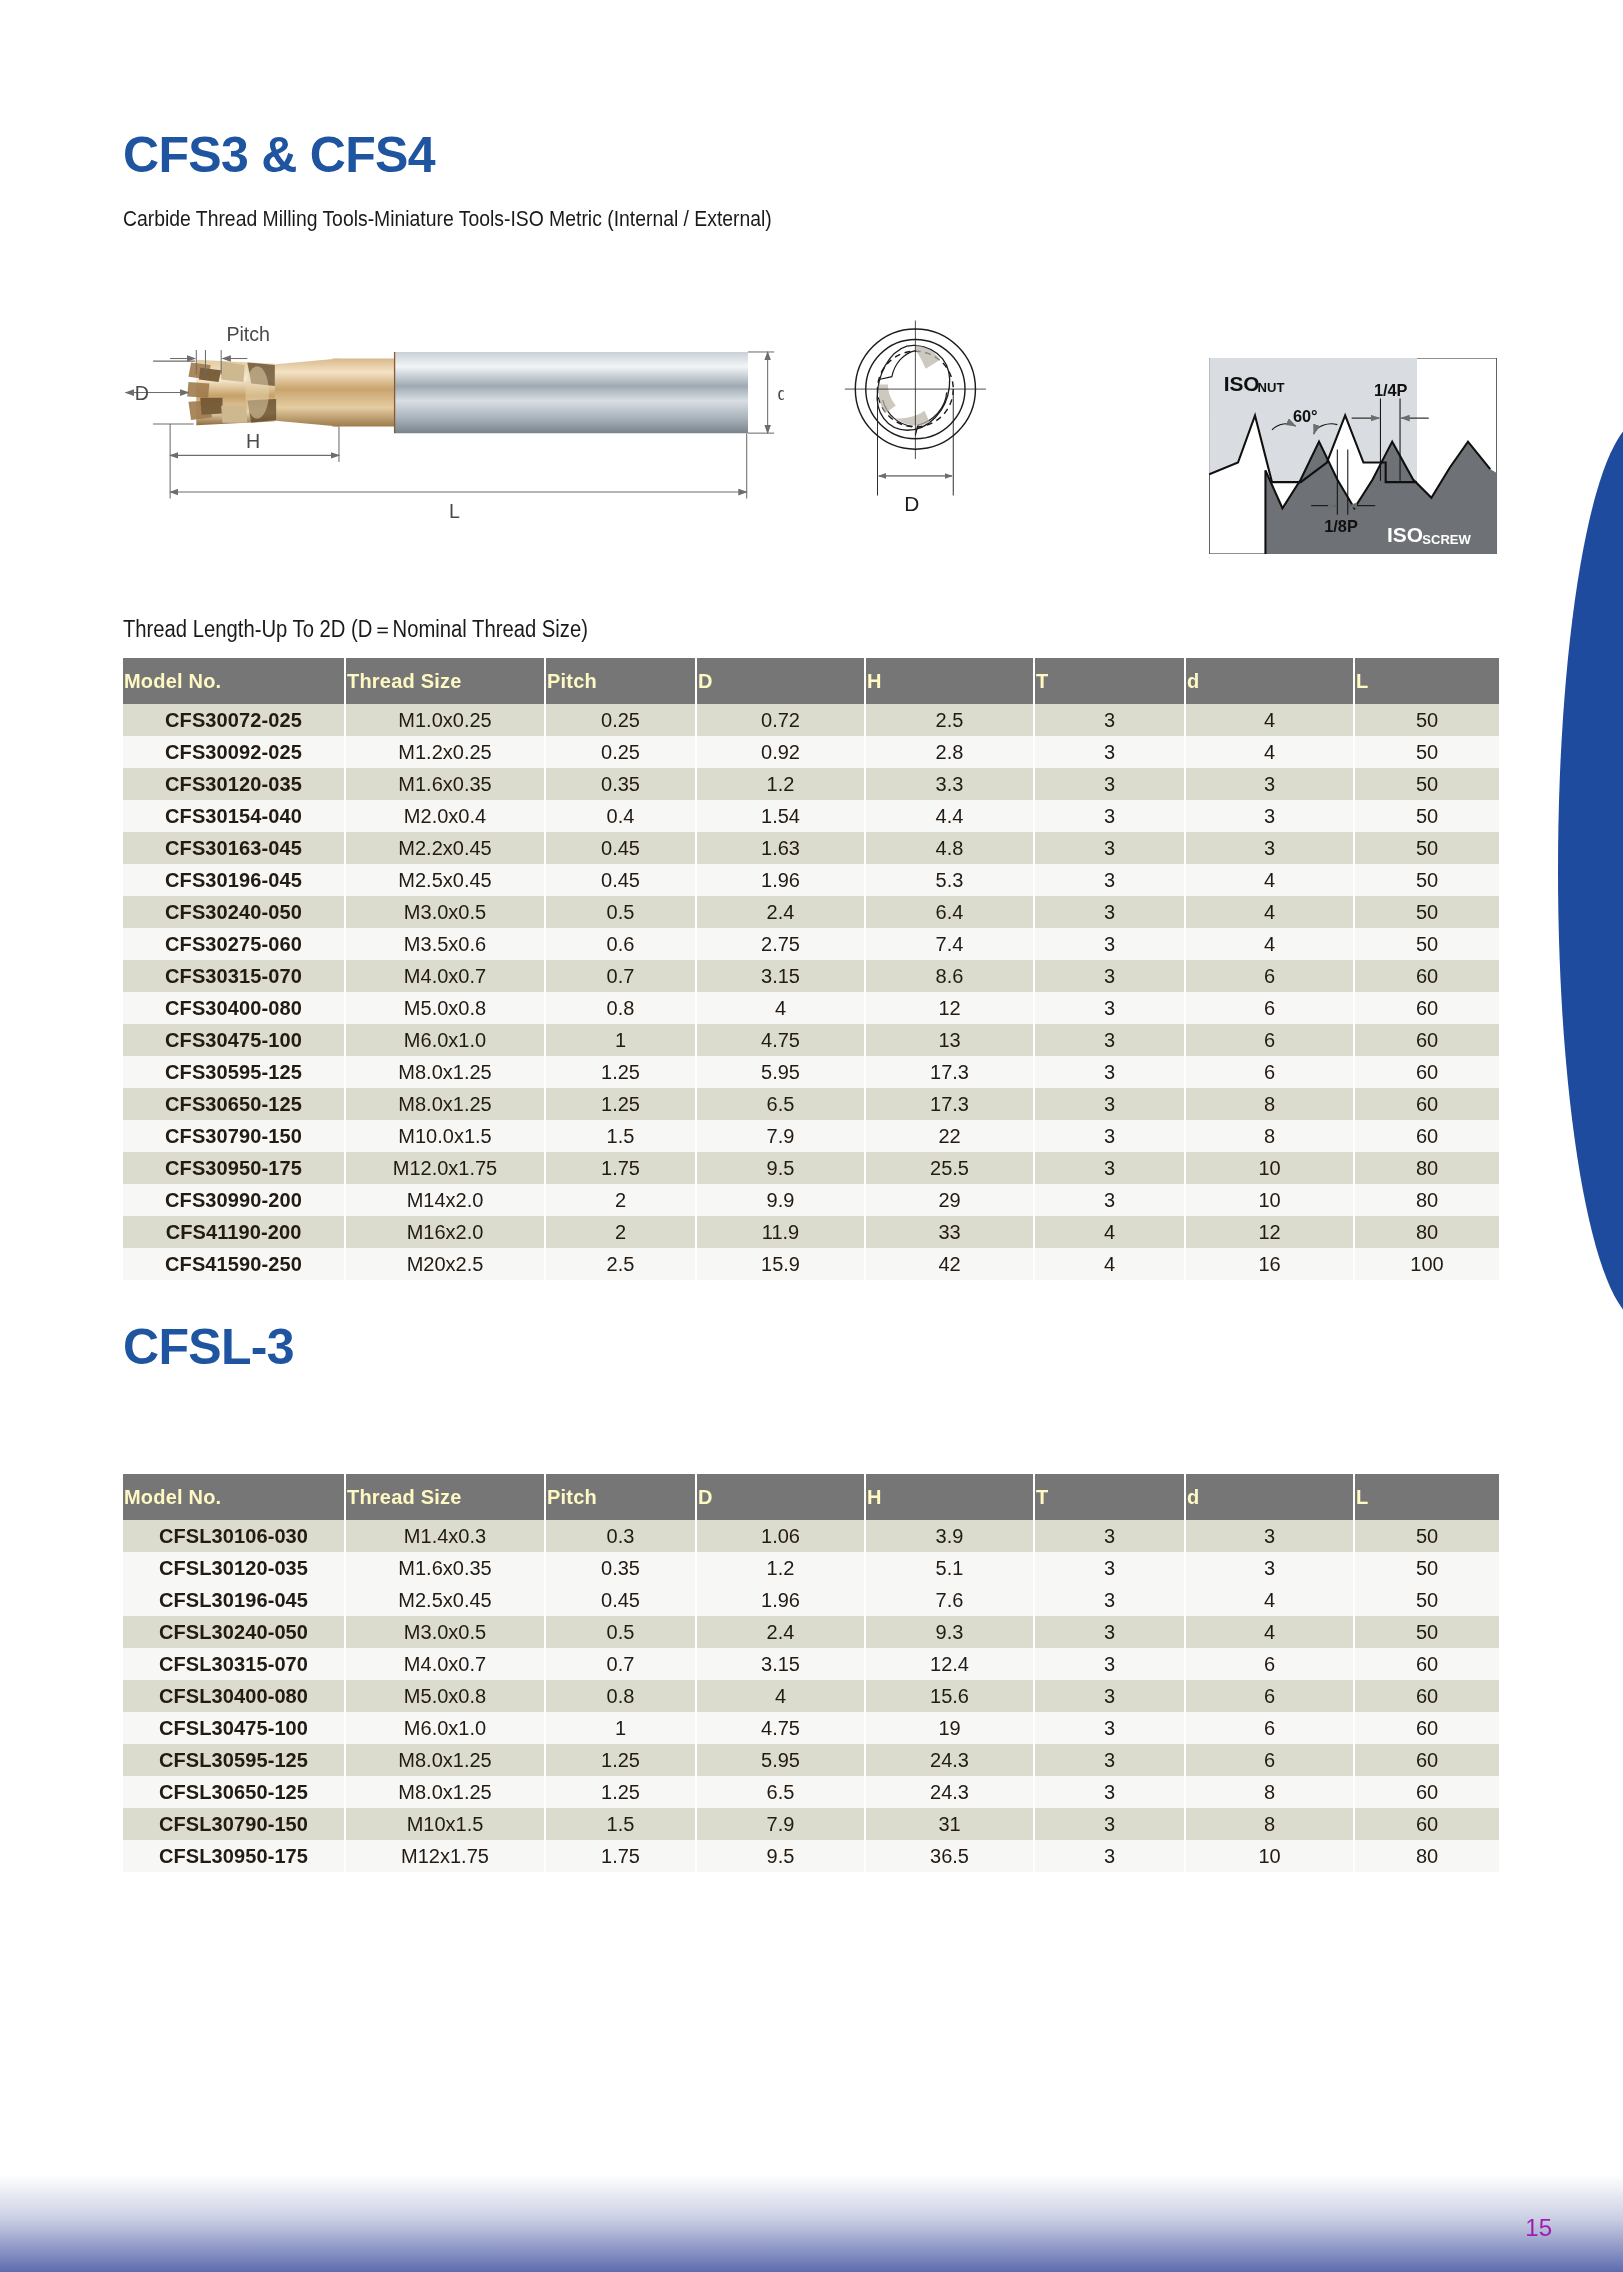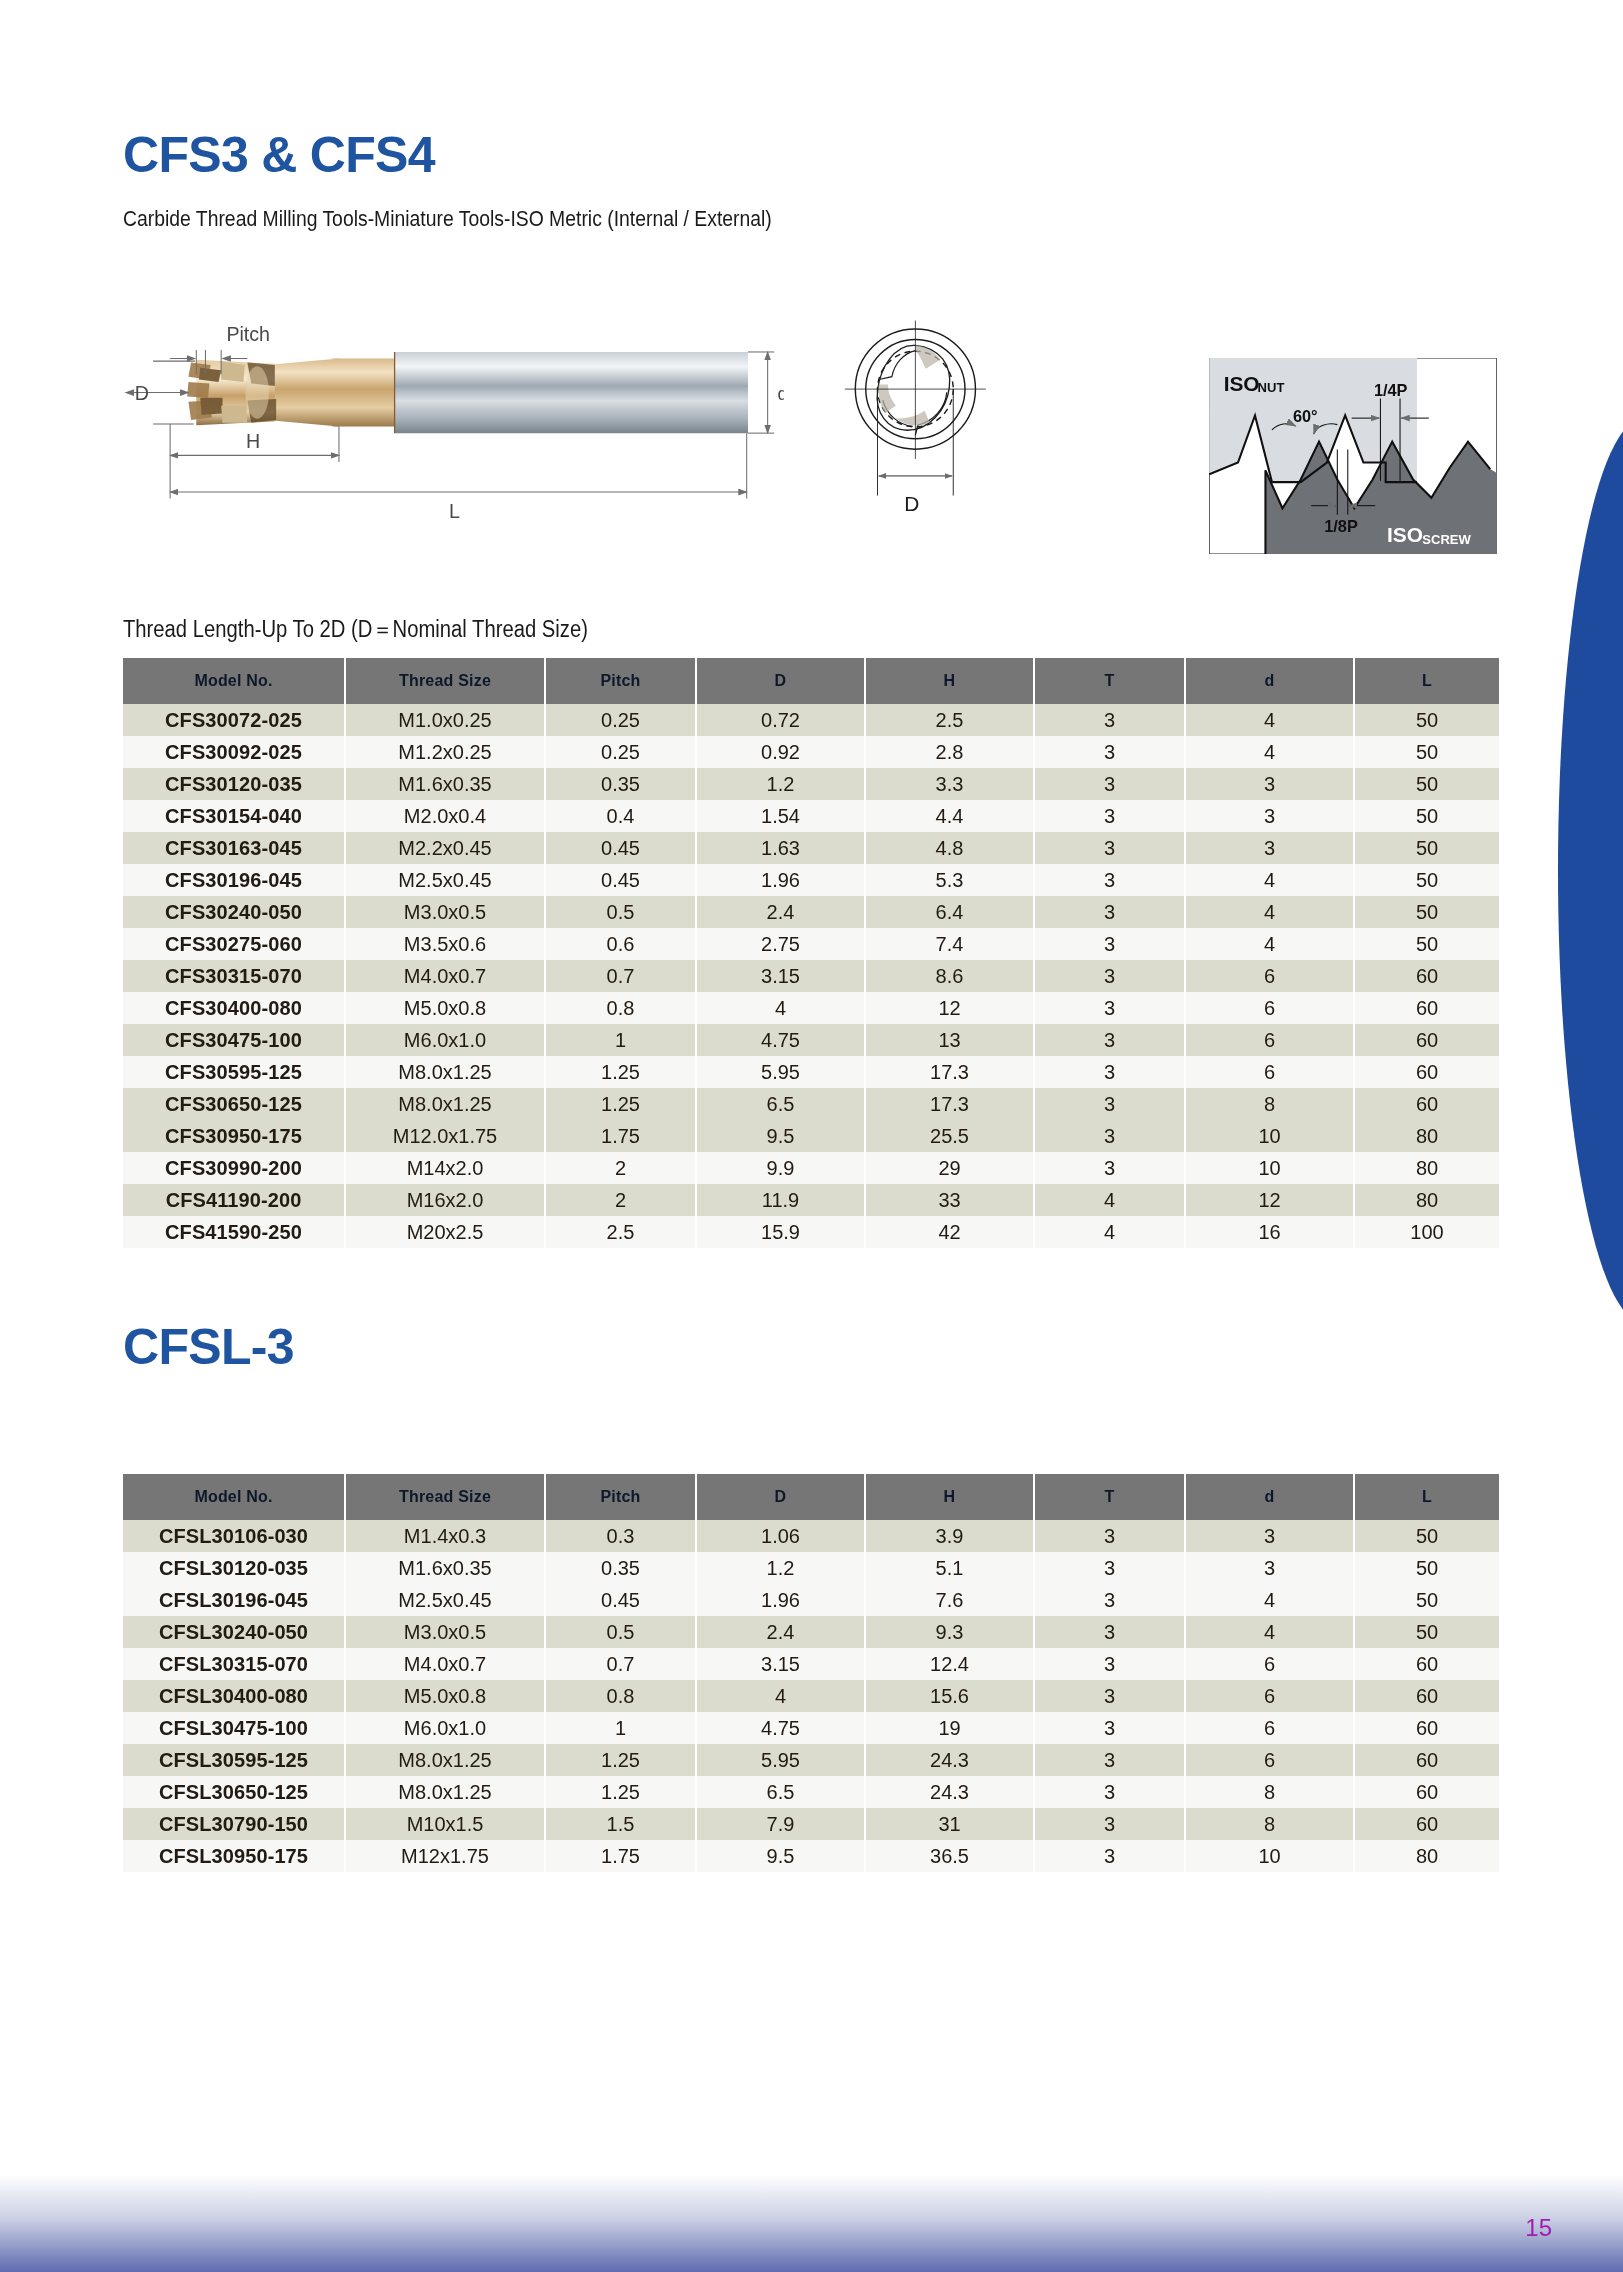--- a/index.html
+++ b/index.html
@@ -71,26 +71,26 @@
 
   
   table.spec{
     border-collapse:collapse;
     width:1374px;
     table-layout:fixed;
     font-size:19.6px;
   }
   table.spec th{
     background:#767676;
-    color:#0f172a;
+    color:#fef9c3;
     font-weight:bold;
-    font-size:16px;
+    font-size:20px;
     height:44px;
     border-right:2px solid #ffffff;
-    text-align:center;
+    text-align:left;
     vertical-align:middle;
     letter-spacing:0.2px;
   }
   table.spec th:last-child{border-right:none;}
   table.spec td{
     height:30px;
     text-align:center;
     vertical-align:middle;
     color:#231a12;
     border-right:2px solid #ffffff;
@@ -458,20 +458,30 @@
           <tr class="odd">
             <td class="model">CFS30650-125</td>
             <td>M8.0x1.25</td>
             <td>1.25</td>
             <td>6.5</td>
             <td>17.3</td>
             <td>3</td>
             <td>8</td>
             <td>60</td>
           </tr>
+          <tr class="even">
+            <td class="model">CFS30790-150</td>
+            <td>M10.0x1.5</td>
+            <td>1.5</td>
+            <td>7.9</td>
+            <td>22</td>
+            <td>3</td>
+            <td>8</td>
+            <td>60</td>
+          </tr>
           <tr class="odd">
             <td class="model">CFS30950-175</td>
             <td>M12.0x1.75</td>
             <td>1.75</td>
             <td>9.5</td>
             <td>25.5</td>
             <td>3</td>
             <td>10</td>
             <td>80</td>
           </tr>

